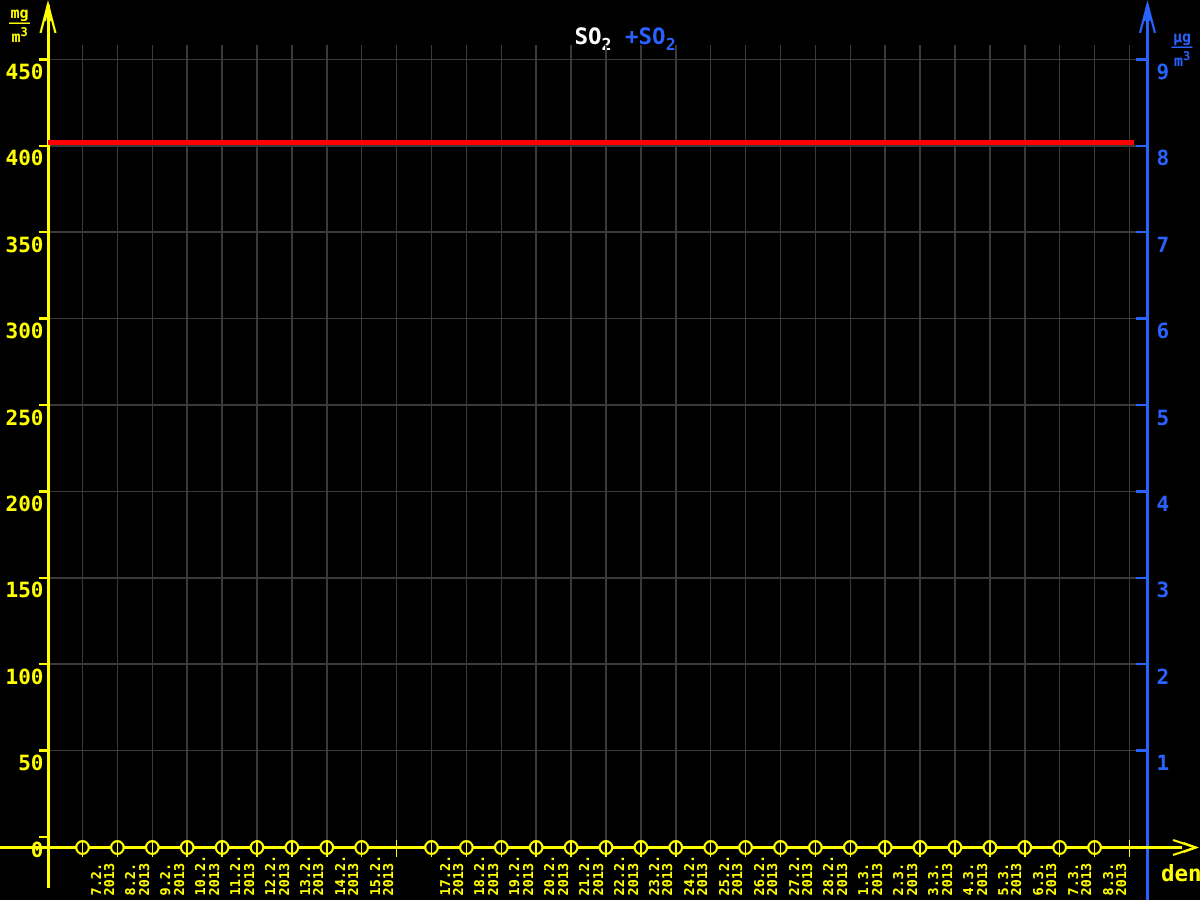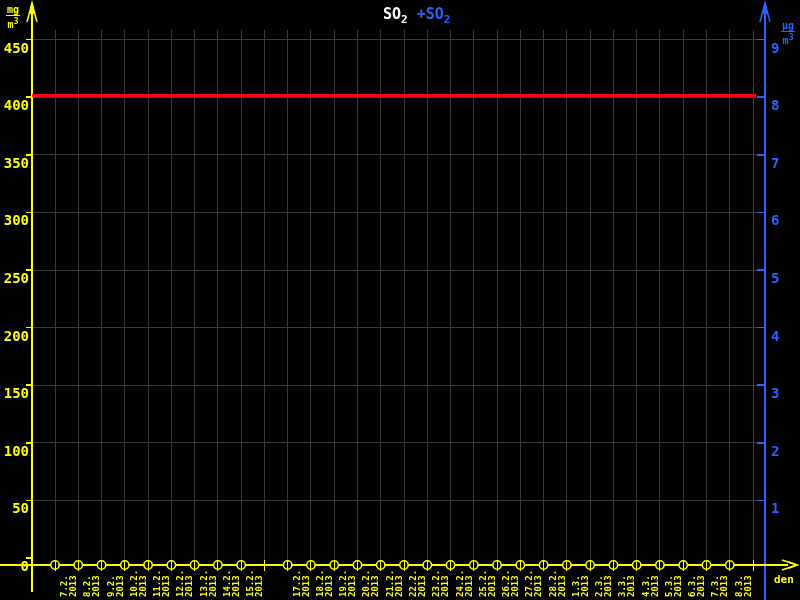--- a/index.html
+++ b/index.html
@@ -1,33 +1,33 @@
 <!DOCTYPE html>
 <html><head>
 <meta charset="utf-8">
 <style>
   html,body{margin:0;padding:0;background:#000;}
   .chart{
     position:relative;width:800px;height:600px;background:#000;overflow:hidden;
     font-family:"DejaVu Sans Mono", monospace;
   }
   .title{
-    position:absolute;left:383px;top:5px;font-size:15px;font-weight:bold;
+    position:absolute;left:383px;top:15px;font-size:15px;font-weight:bold;
     letter-spacing:0px;white-space:nowrap;
   }
   .title .s1{color:#ffffff;}
   .title .s2{color:#2962ff;margin-left:9px;}
   .title sub{font-size:11px;}
   .unit-frac{position:absolute;font-size:10px;font-weight:bold;line-height:11px;text-align:center;}
   .unit-frac .num{border-bottom:1px solid currentColor;padding:0 1px;text-align:center;}
   .unit-frac sup{font-size:8px;}
   .unit-left{left:6px;top:4px;color:#ffff00;}
   .unit-right{left:781px;top:20px;color:#2962ff;}
   .den-label{position:absolute;left:774px;top:573px;color:#ffff00;
-    font-size:11px;font-weight:bold;text-align:center;}
+    font-size:15px;font-weight:bold;text-align:center;}
   svg{position:absolute;left:0;top:0;}
   svg text{font-family:"DejaVu Sans Mono", monospace;font-weight:bold;}
 </style>
 </head>
 <body>
 
 <div class="chart">
 
   <div class="title">
     <span class="s1"><span>SO</span><sub>2</sub></span><span class="s2"><span>+SO</span><sub>2</sub></span>

